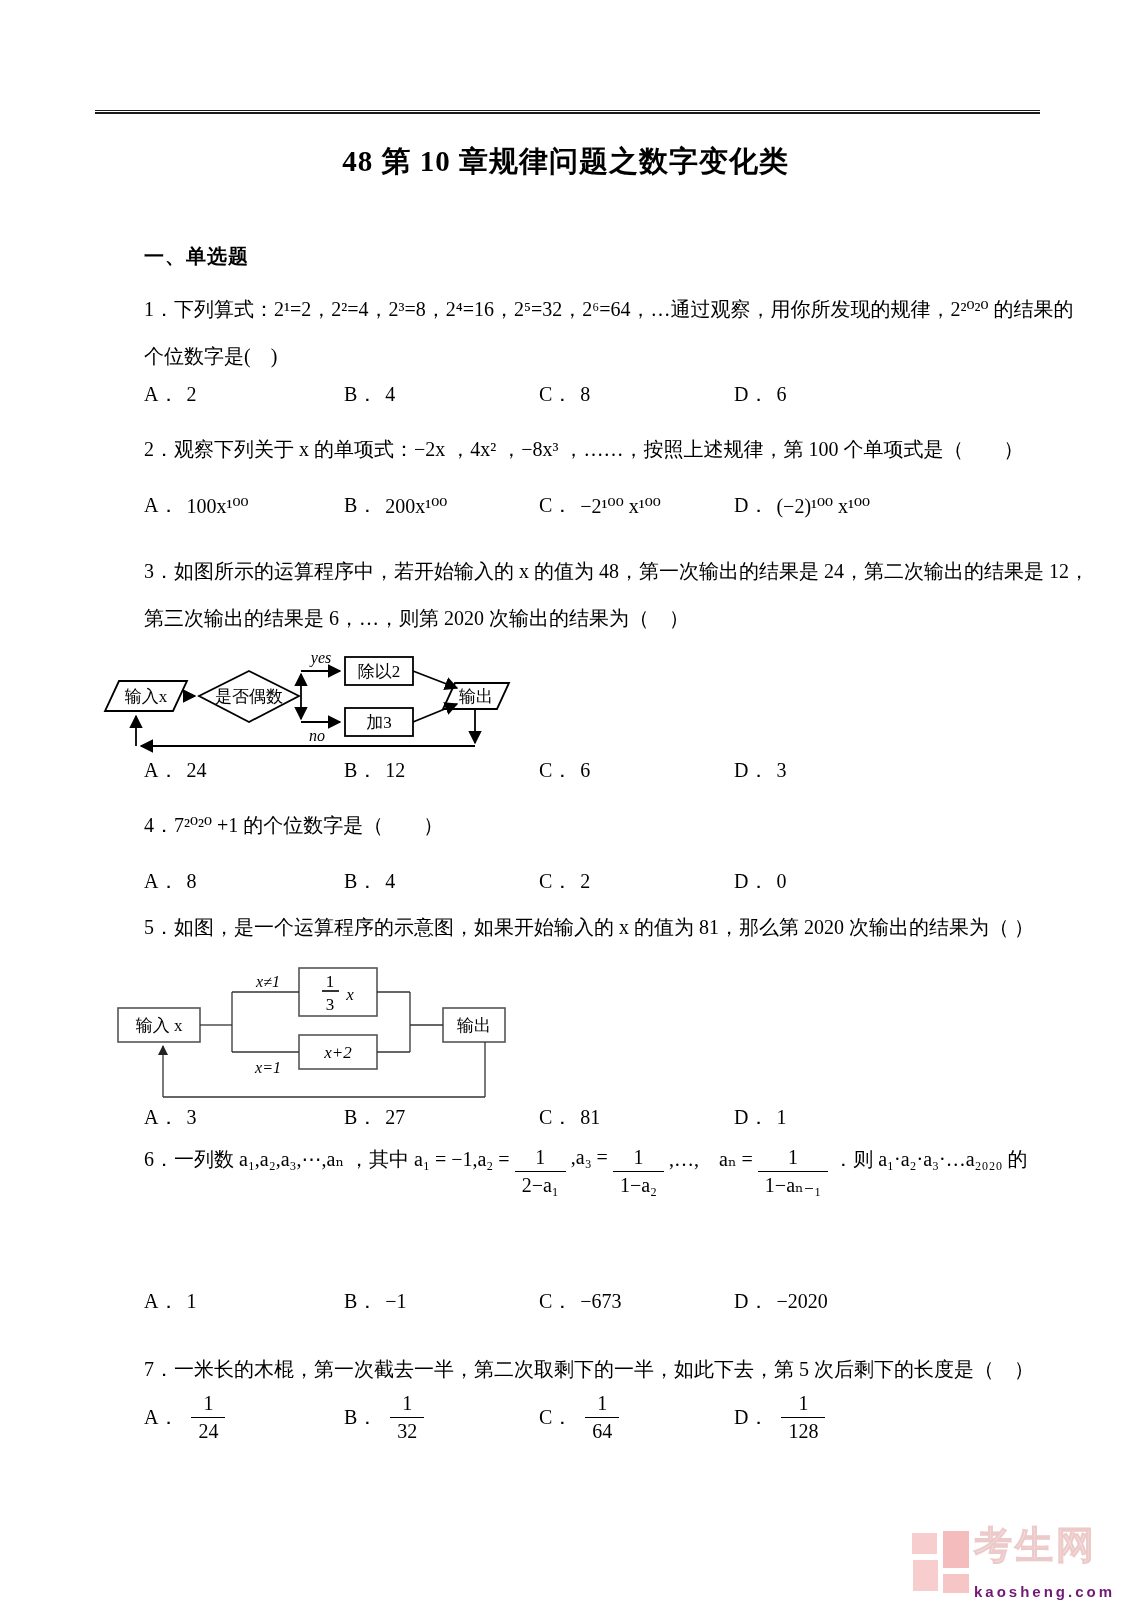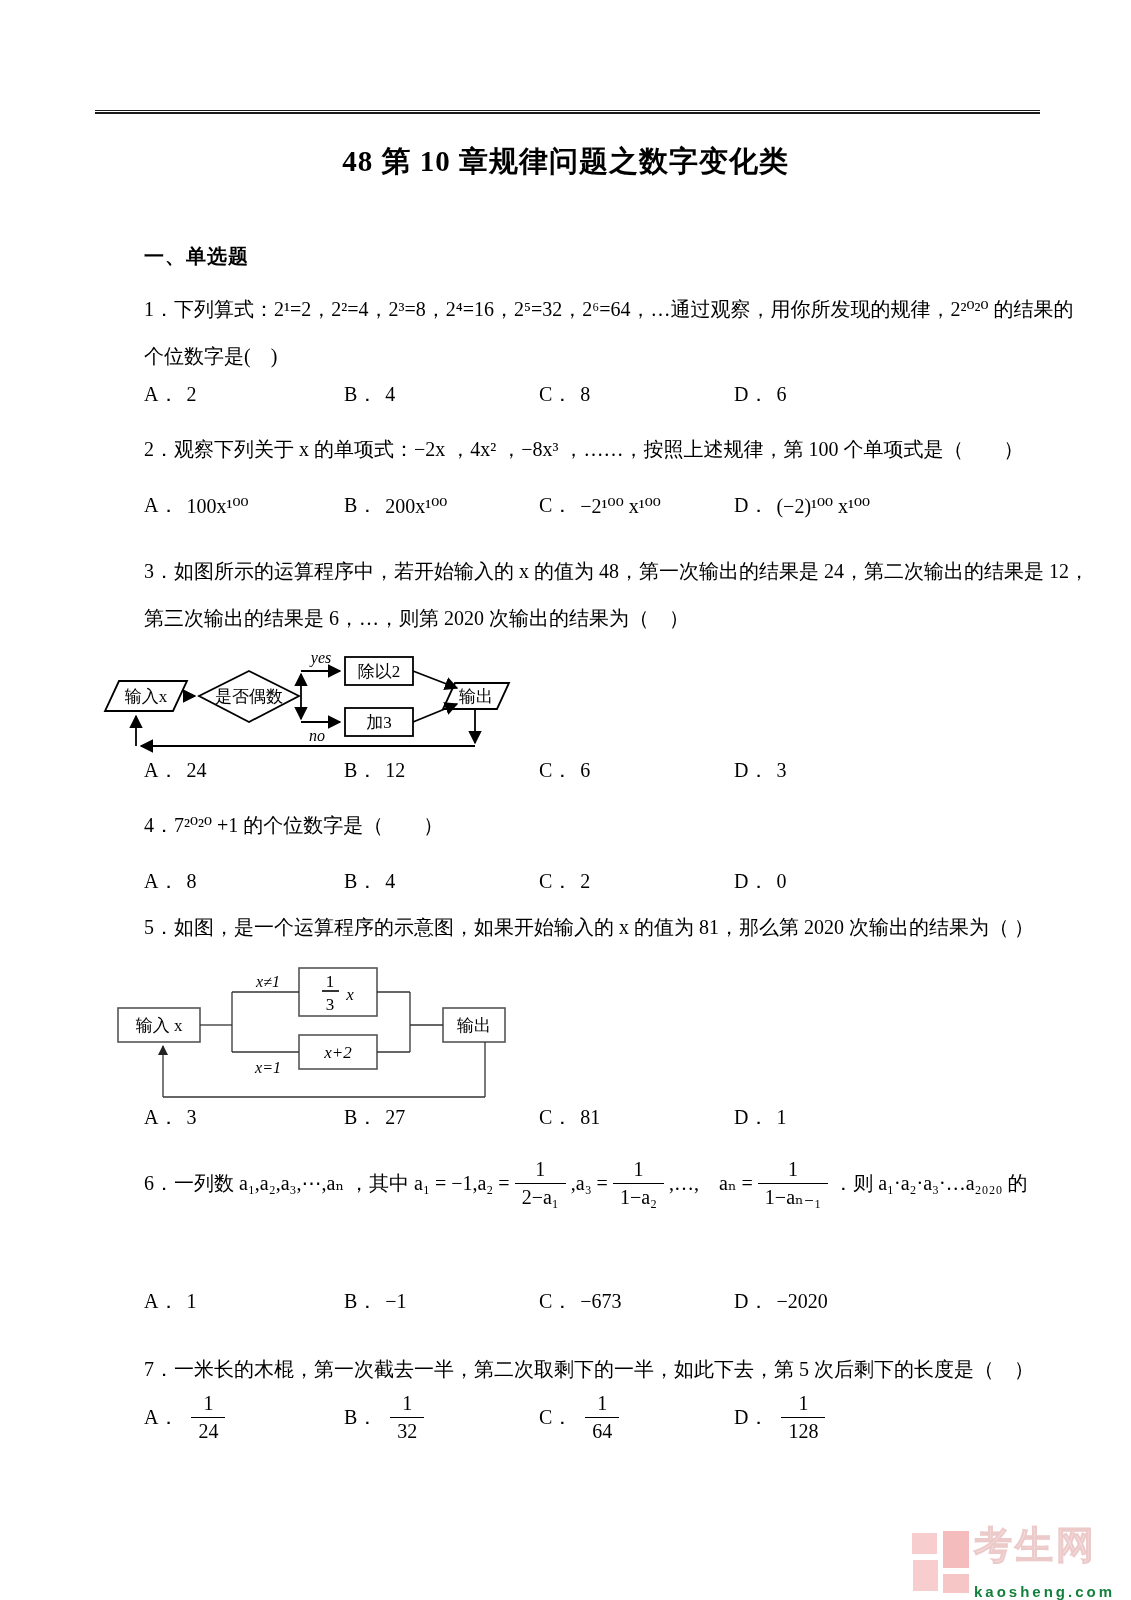--- a/index.html
+++ b/index.html
@@ -44,21 +44,21 @@
   .opt .lbl{margin-right:8px;}
 
   .frac{
     display:inline-flex;flex-direction:column;
     align-items:center;text-align:center;
     margin:0 5px;line-height:1.15;
   }
   .frac .fnum{display:block;padding:0 7px 2px;}
   .frac .fden{display:block;border-top:1.7px solid #000;padding:2px 7px 0;}
 
-  .mathrow{display:flex;align-items:center;font-size:20px;}
+  .mathrow{display:flex;font-size:20px;}
   .mathrow .seg{white-space:nowrap;}
 
   svg text{font-family:"Liberation Serif","DejaVu Serif",serif;}
   .cjk-label{font-size:17px;}
   .it{font-style:italic;}
 
   .watermark{
     top:1526px;right:16px;
     display:flex;align-items:center;gap:0;
     font-family:"Liberation Sans","DejaVu Sans",sans-serif;
@@ -69,21 +69,21 @@
   .blk-tr{left:31px;top:0;width:26px;height:37px;background:#f4bcbc;}
   .blk-bl{left:1px;top:29px;width:25px;height:31px;background:#f8cdcd;}
   .blk-br{left:31px;top:43px;width:26px;height:19px;background:#f6c5c5;}
   .wm-text{display:flex;flex-direction:column;line-height:1;}
   .wm-name{
     font-size:38px;font-weight:bold;letter-spacing:3px;
     color:#f9e3e3;-webkit-text-stroke:1px #eccaca;
   }
   .wm-domain{
     margin-top:20px;
-    font-size:15px;letter-spacing:3px;color:#15803d;font-weight:bold;
+    font-size:15px;letter-spacing:3px;color:#701a75;font-weight:bold;
   }
 </style>
 </head>
 <body>
 
 <div class="page">
 
   <div class="abs header-rule"></div>
 
   <div class="abs doc-title">48 第 10 章规律问题之数字变化类</div>

